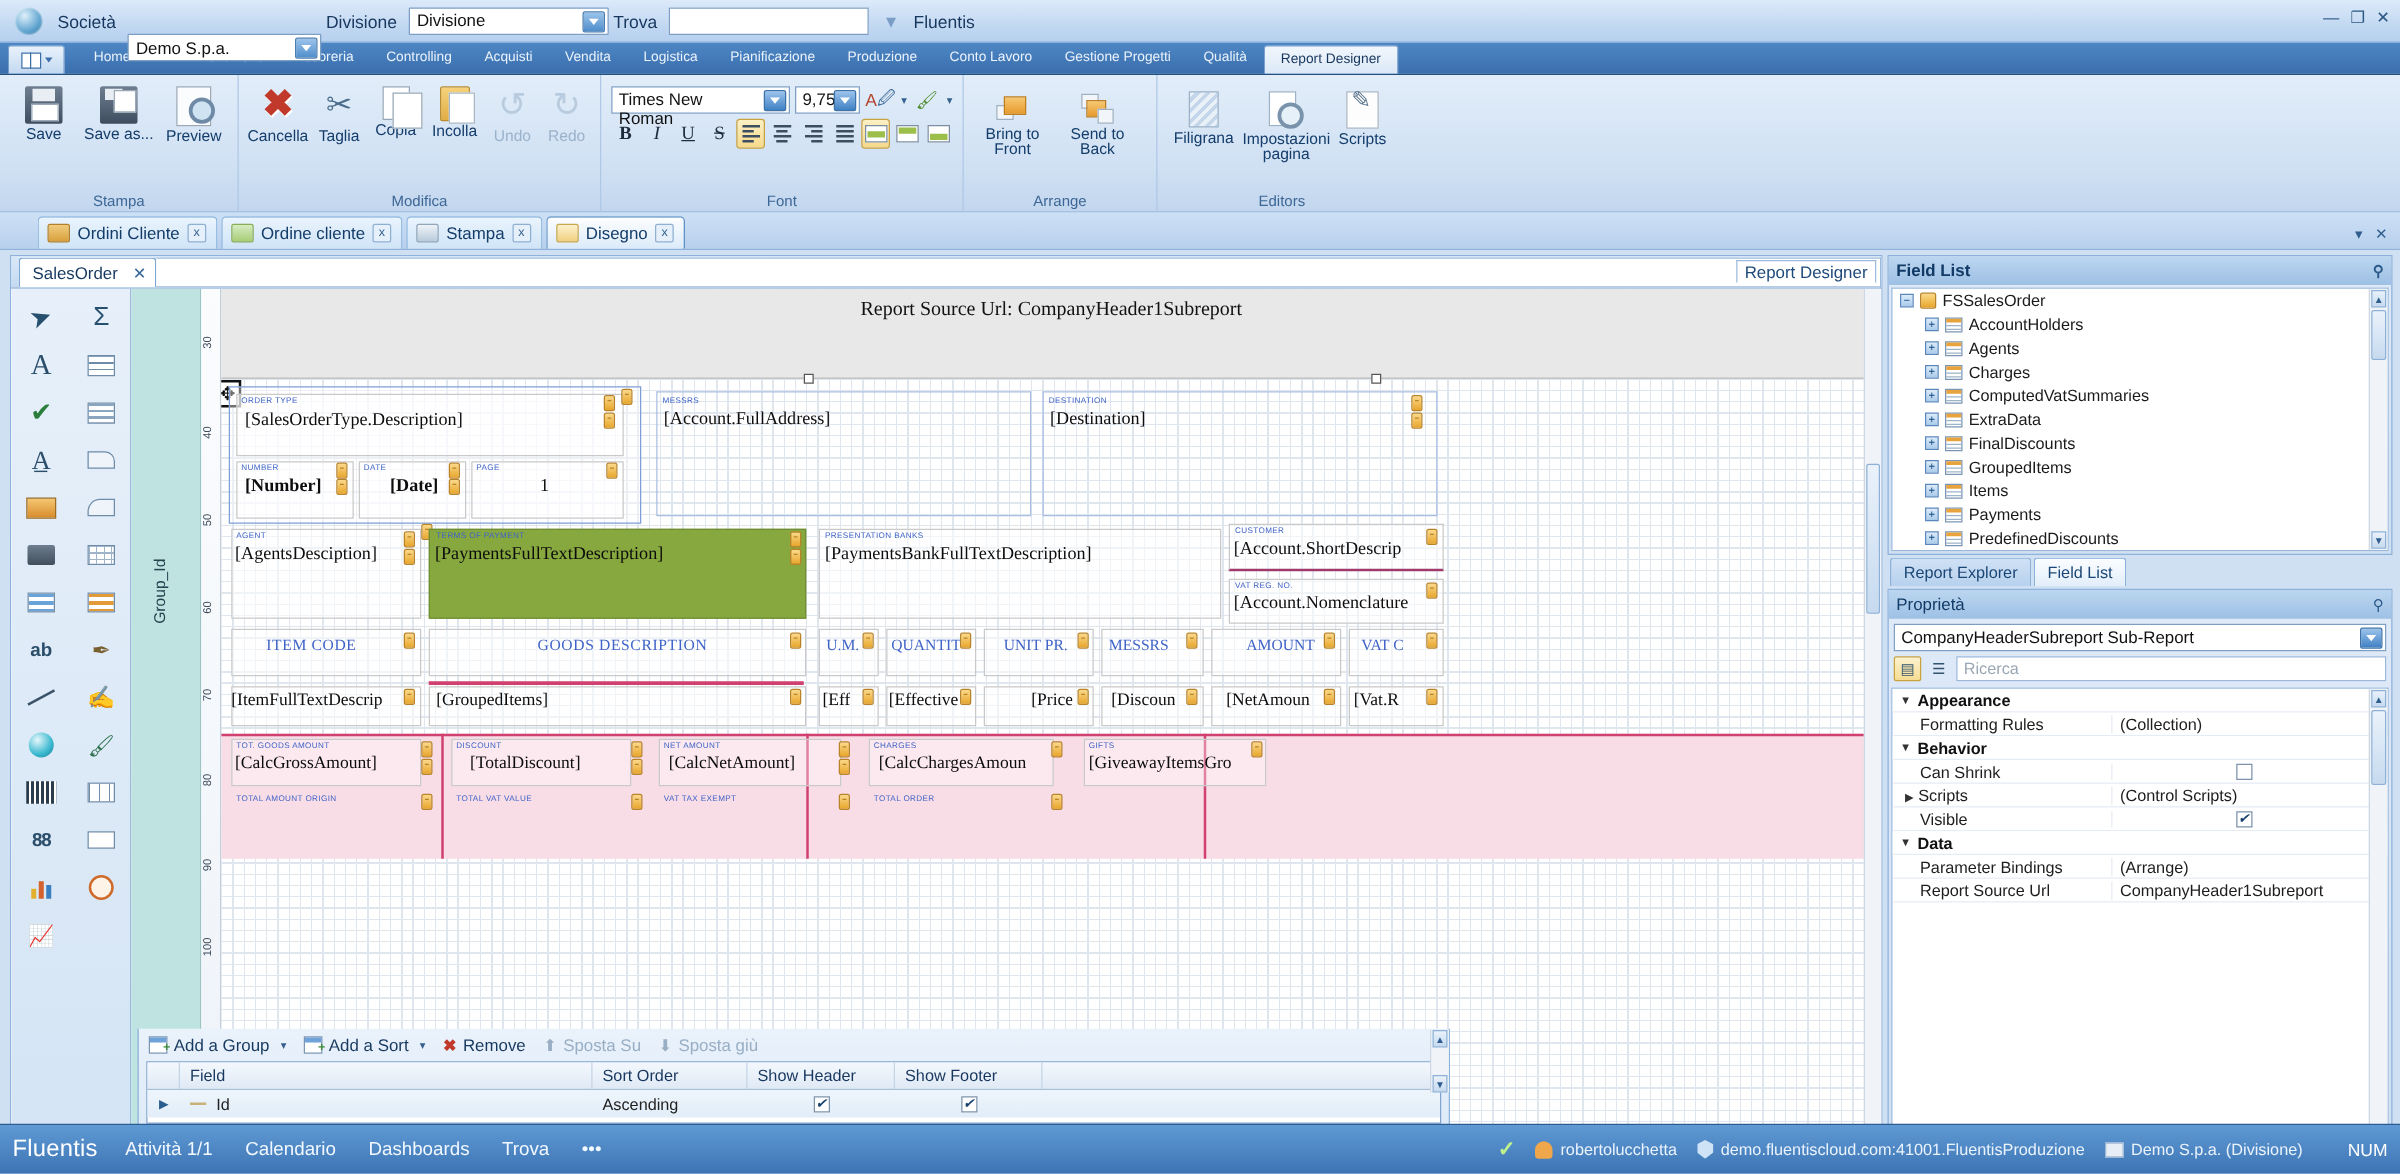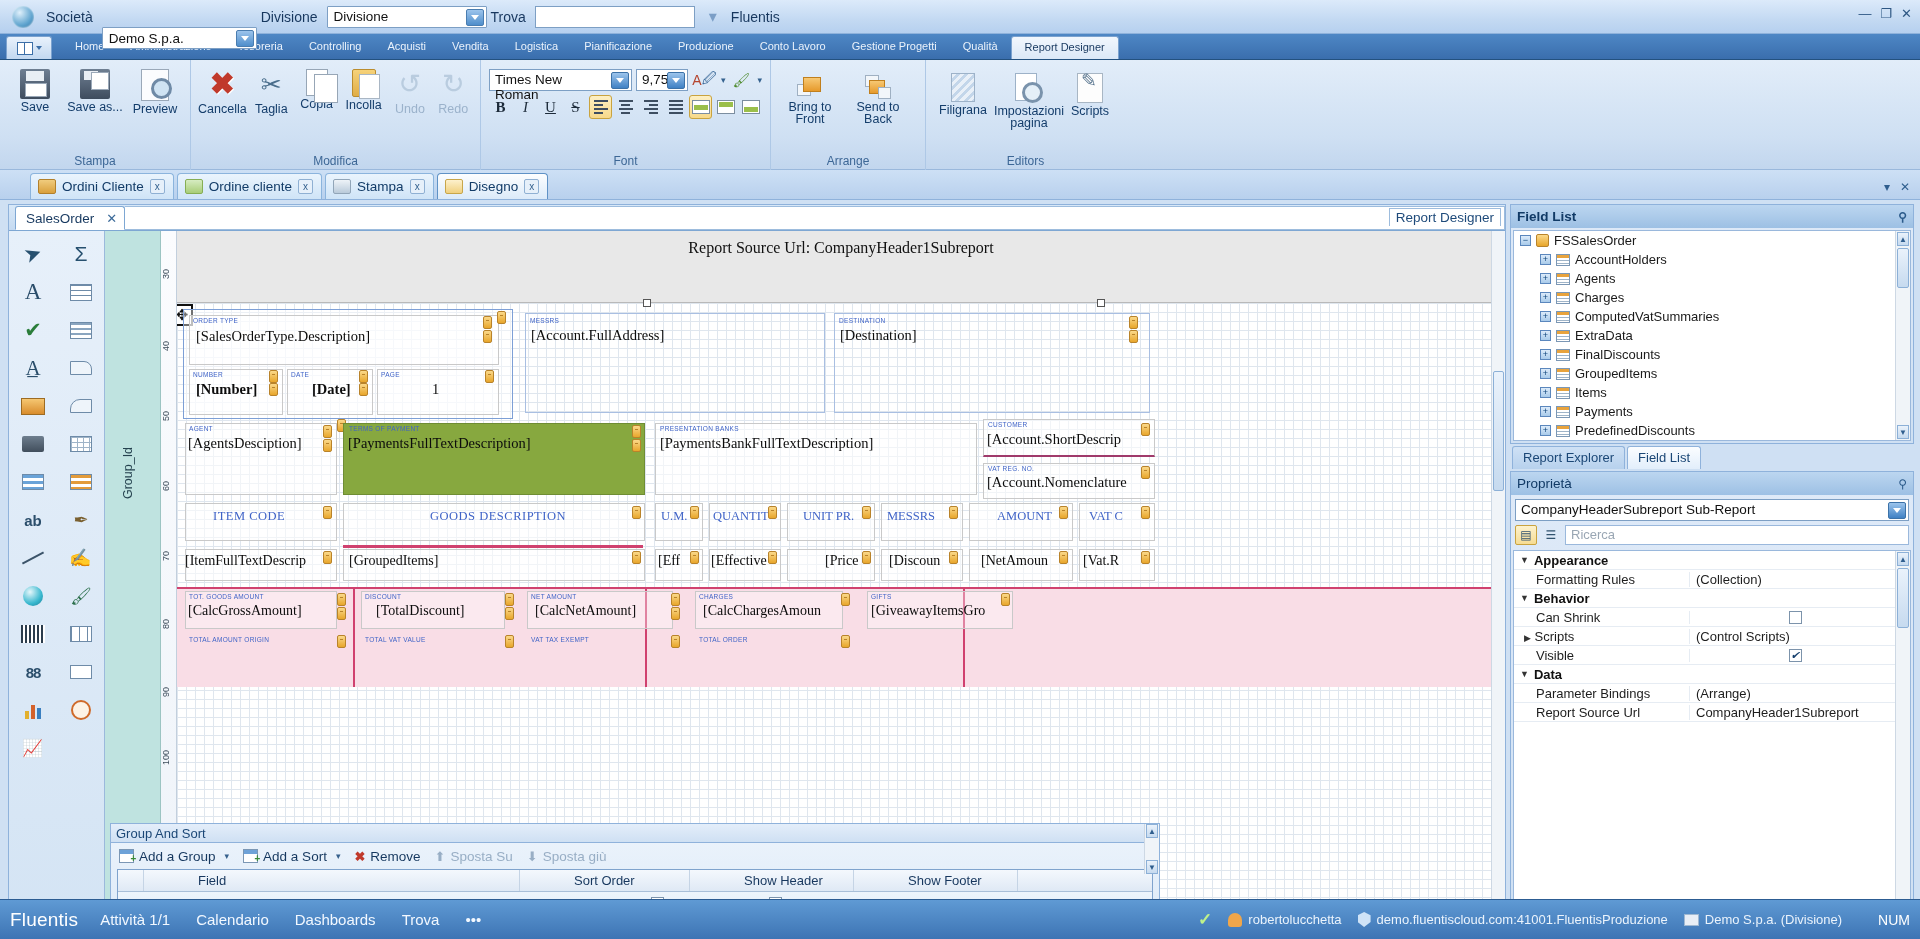--- a/index.html
+++ b/index.html
@@ -228,21 +228,21 @@
   .gas-hd{height:20px;background:linear-gradient(#e4eefa,#cfe0f3);border:1px solid #8fb2db;
      display:flex;align-items:center;justify-content:space-between;padding:0 5px;color:#1b4776;font-size:13px;}
   .gas-body{background:linear-gradient(#eaf2fb,#dceaf8);border:1px solid #8fb2db;border-top:none;height:85px;}
   .gas-tb{height:26px;display:flex;align-items:center;gap:14px;padding:0 8px;color:#16385f;font-size:13.5px;position:relative;}
   .gas-tb .it{display:flex;align-items:center;gap:5px;}
   .gas-tb .it.dis{color:#98aec5;}
   .tiny-ico{width:15px;height:14px;border:1px solid #7b97b5;background:#fff;position:relative;}
   .tiny-ico:before{content:"";position:absolute;left:0;right:0;top:0;height:4px;background:#6ea2d8;}
   .gplus{position:absolute;right:-3px;bottom:-2px;color:#3a8a3a;font-size:10px;font-weight:bold;}
   .gtable{margin:0 6px;background:#fff;border:1px solid #7fa3cd;height:50px;}
-  .gthead{display:flex;height:22px;background:linear-gradient(#f4f8fd,#dfe9f5);border-bottom:1px solid #a9bfd8;gap:46px;}
+  .gthead{display:flex;height:22px;background:linear-gradient(#f4f8fd,#dfe9f5);border-bottom:1px solid #a9bfd8;}
   .gth{padding:3px 8px;font-size:13px;color:#17375e;border-right:1px solid #c5d4e5;}
   .gtrow{display:flex;height:22px;align-items:center;background:linear-gradient(#eef5fc,#e2edf8);}
   .gtd{padding:0 8px;font-size:13px;color:#222;display:flex;align-items:center;height:22px;}
 
   
   .statusbar{position:absolute;left:0;right:0;bottom:0;height:40px;
      background:linear-gradient(#5f9ad4,#3d74b4);display:flex;align-items:center;
      color:#fff;font-size:15px;padding:0 10px;border-top:1px solid #2c5c92;}
   .sb-brand{font-size:19px;color:#fff;margin-right:22px;letter-spacing:.2px;}
   .sb-item{margin-right:26px;font-size:15px;color:#f2f8ff;}
@@ -958,24 +958,20 @@
           <div class="scrollbar">
             <div class="sbarrow" style="top:1px">▲</div>
             <div class="scrollthumb" style="top:17px;height:60px"></div>
             <div class="sbarrow" style="bottom:1px">▼</div>
           </div>
         </div>
       </div>
     </div>
 
     <div class="gas">
-      <div class="gas-hd">
-        <span>Group And Sort</span>
-        <span class="pin">⚲</span>
-      </div>
       <div class="gas-body">
         <div class="gas-tb">
           <span class="it">
             <span class="tiny-ico">
                 <i class="gplus">+</i>
               </span>
             <span>Add a Group</span>
             <span style="font-size:9px;color:#36608c;margin-left:4px">▾</span>
           </span>
           <span class="it">

